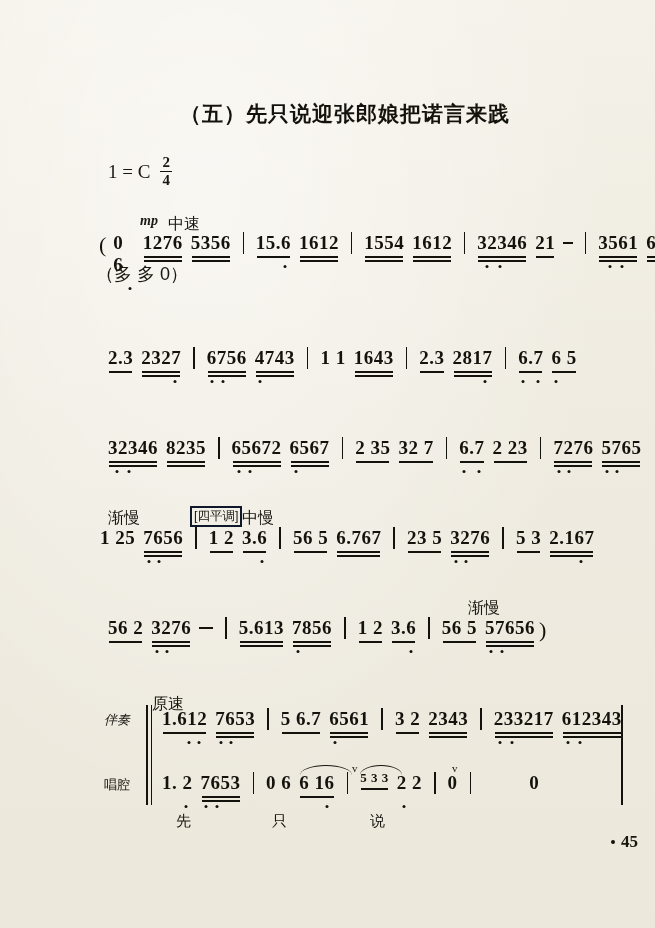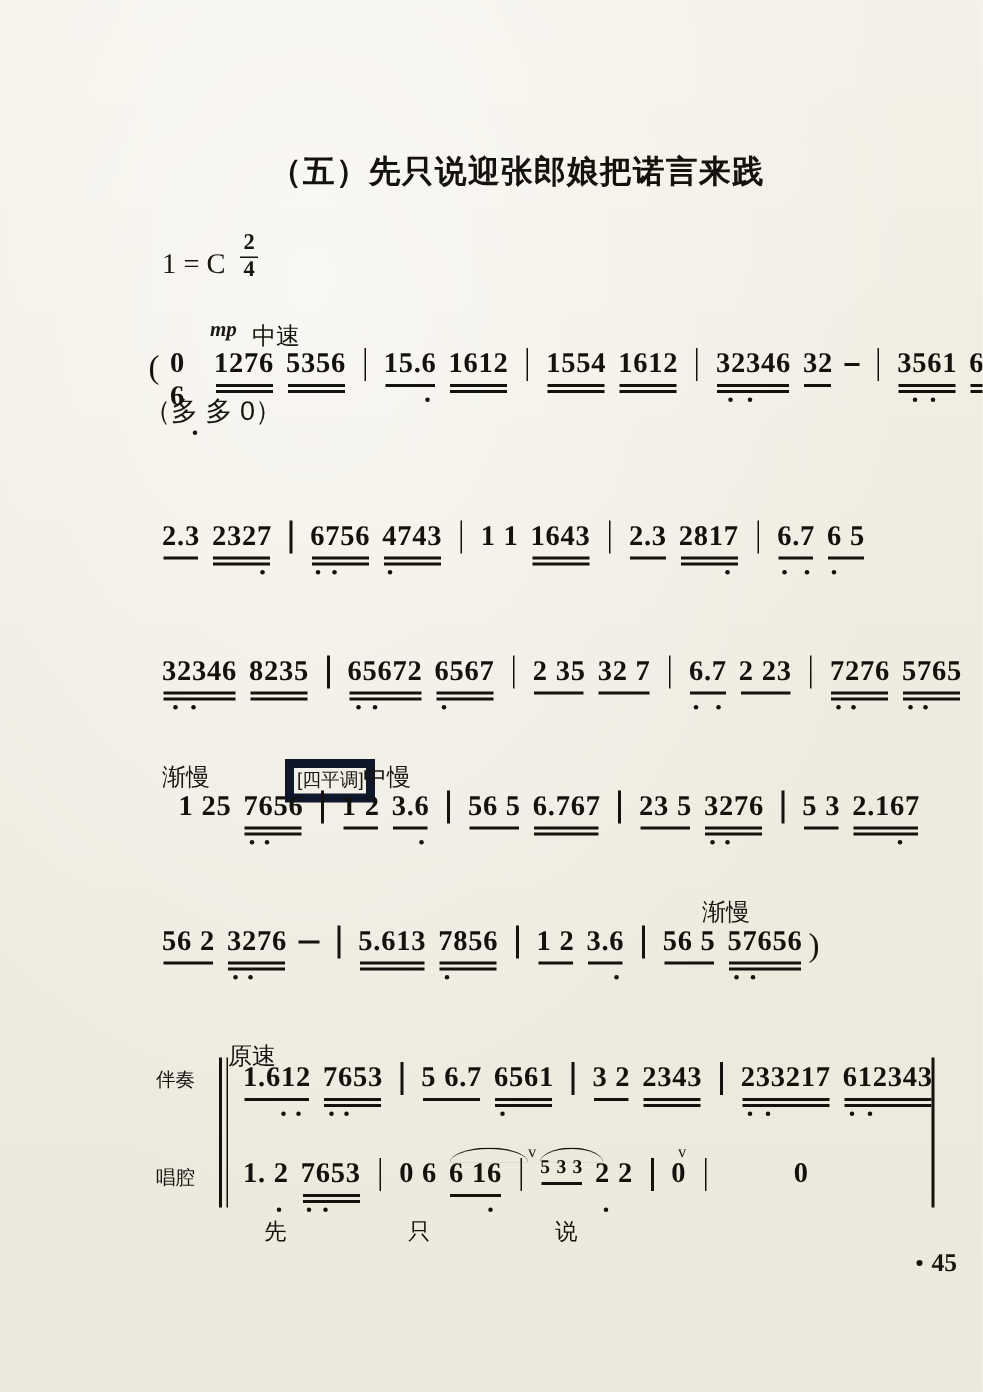--- a/index.html
+++ b/index.html
@@ -39,21 +39,21 @@
     color: #14120c;
   }
 
   .key-sig {
     position: absolute;
     left: 108px;
     top: 155px;
     font-family: "Liberation Serif", serif;
     font-size: 19px;
     display: flex;
-    align-items: flex-end;
+    align-items: center;
     gap: 4px;
   }
   .frac {
     display: inline-flex;
     flex-direction: column;
     align-items: center;
     font-size: 15px;
     font-weight: bold;
     line-height: 1.0;
     margin-left: 6px;
@@ -76,21 +76,21 @@
     font-weight: bold;
     font-size: 14px;
   }
   .cn {
     font-family: "Liberation Sans", sans-serif;
     font-size: 16px;
   }
   .cn-box {
     font-family: "Liberation Sans", sans-serif;
     font-size: 12.5px;
-    border: 6px solid #0f172a;
+    border: 2px solid #0f172a;
     padding: 0px 2px;
   }
 
   
   .row {
     position: absolute;
     display: flex;
     align-items: flex-start;
     font-family: "Liberation Serif", serif;
     font-weight: bold;
@@ -280,21 +280,21 @@
       <span class="num-run">1612</span>
     </span>
     <span class="bar"></span>
     <span class="grp beam3">
       <span class="num-run">32346</span>
       <span class="b2"></span>
       <span class="dot-under" style="left:20%"></span>
       <span class="dot-under" style="left:45%"></span>
     </span>
     <span class="grp beam1">
-      <span class="num-run">32</span>
+      <span class="num-run">21</span>
     </span>
     <span class="dash"></span>
     <span class="bar"></span>
     <span class="grp beam2">
       <span class="num-run">3561</span>
       <span class="dot-under" style="left:30%"></span>
       <span class="dot-under" style="left:60%"></span>
     </span>
     <span class="grp beam2">
       <span class="num-run">6535</span>
@@ -396,21 +396,21 @@
       <span class="num-run">5765</span>
       <span class="dot-under" style="left:14%"></span>
       <span class="dot-under" style="left:40%"></span>
     </span>
   </div>
 
   <div class="abs cn" style="left:108px; top:508px;">渐慢</div>
   <div class="abs cn-box" style="left:190px; top:506px;">[四平调]</div>
   <div class="abs cn" style="left:242px; top:508px;">中慢</div>
 
-  <div class="row" style="left:115px; top:527px;">
+  <div class="row" style="left:96px; top:527px;">
     <span class="grp">
       <span class="num-run">1 25</span>
     </span>
     <span class="grp beam2">
       <span class="num-run">7656</span>
       <span class="dot-under" style="left:14%"></span>
       <span class="dot-under" style="left:40%"></span>
     </span>
     <span class="bar"></span>
     <span class="grp beam1">
@@ -480,21 +480,21 @@
     </span>
     <span class="grp beam2">
       <span class="num-run">57656</span>
       <span class="dot-under" style="left:12%"></span>
       <span class="dot-under" style="left:34%"></span>
     </span>
     <span class="paren">)</span>
   </div>
 
   <div class="abs cn" style="left:152px; top:694px;">原速</div>
-  <div class="label-left" style="left:104px; top:711px;">伴奏</div>
+  <div class="label-left" style="left:104px; top:711px;font-style:italic;">伴奏</div>
   <div class="label-left" style="left:104px; top:776px;">唱腔</div>
 
   <div class="sysline" style="left:146px; top:705px; height:100px;"></div>
   <div class="sysline" style="left:151px; top:705px; height:100px; width:1.2px;"></div>
   <div class="sysline" style="left:621px; top:705px; height:100px; width:1.6px;"></div>
 
   <div class="row" style="left:158px; top:708px;">
     <span class="grp beam1">
       <span class="num-run">1.612</span>
       <span class="dot-under" style="left:60%"></span>

